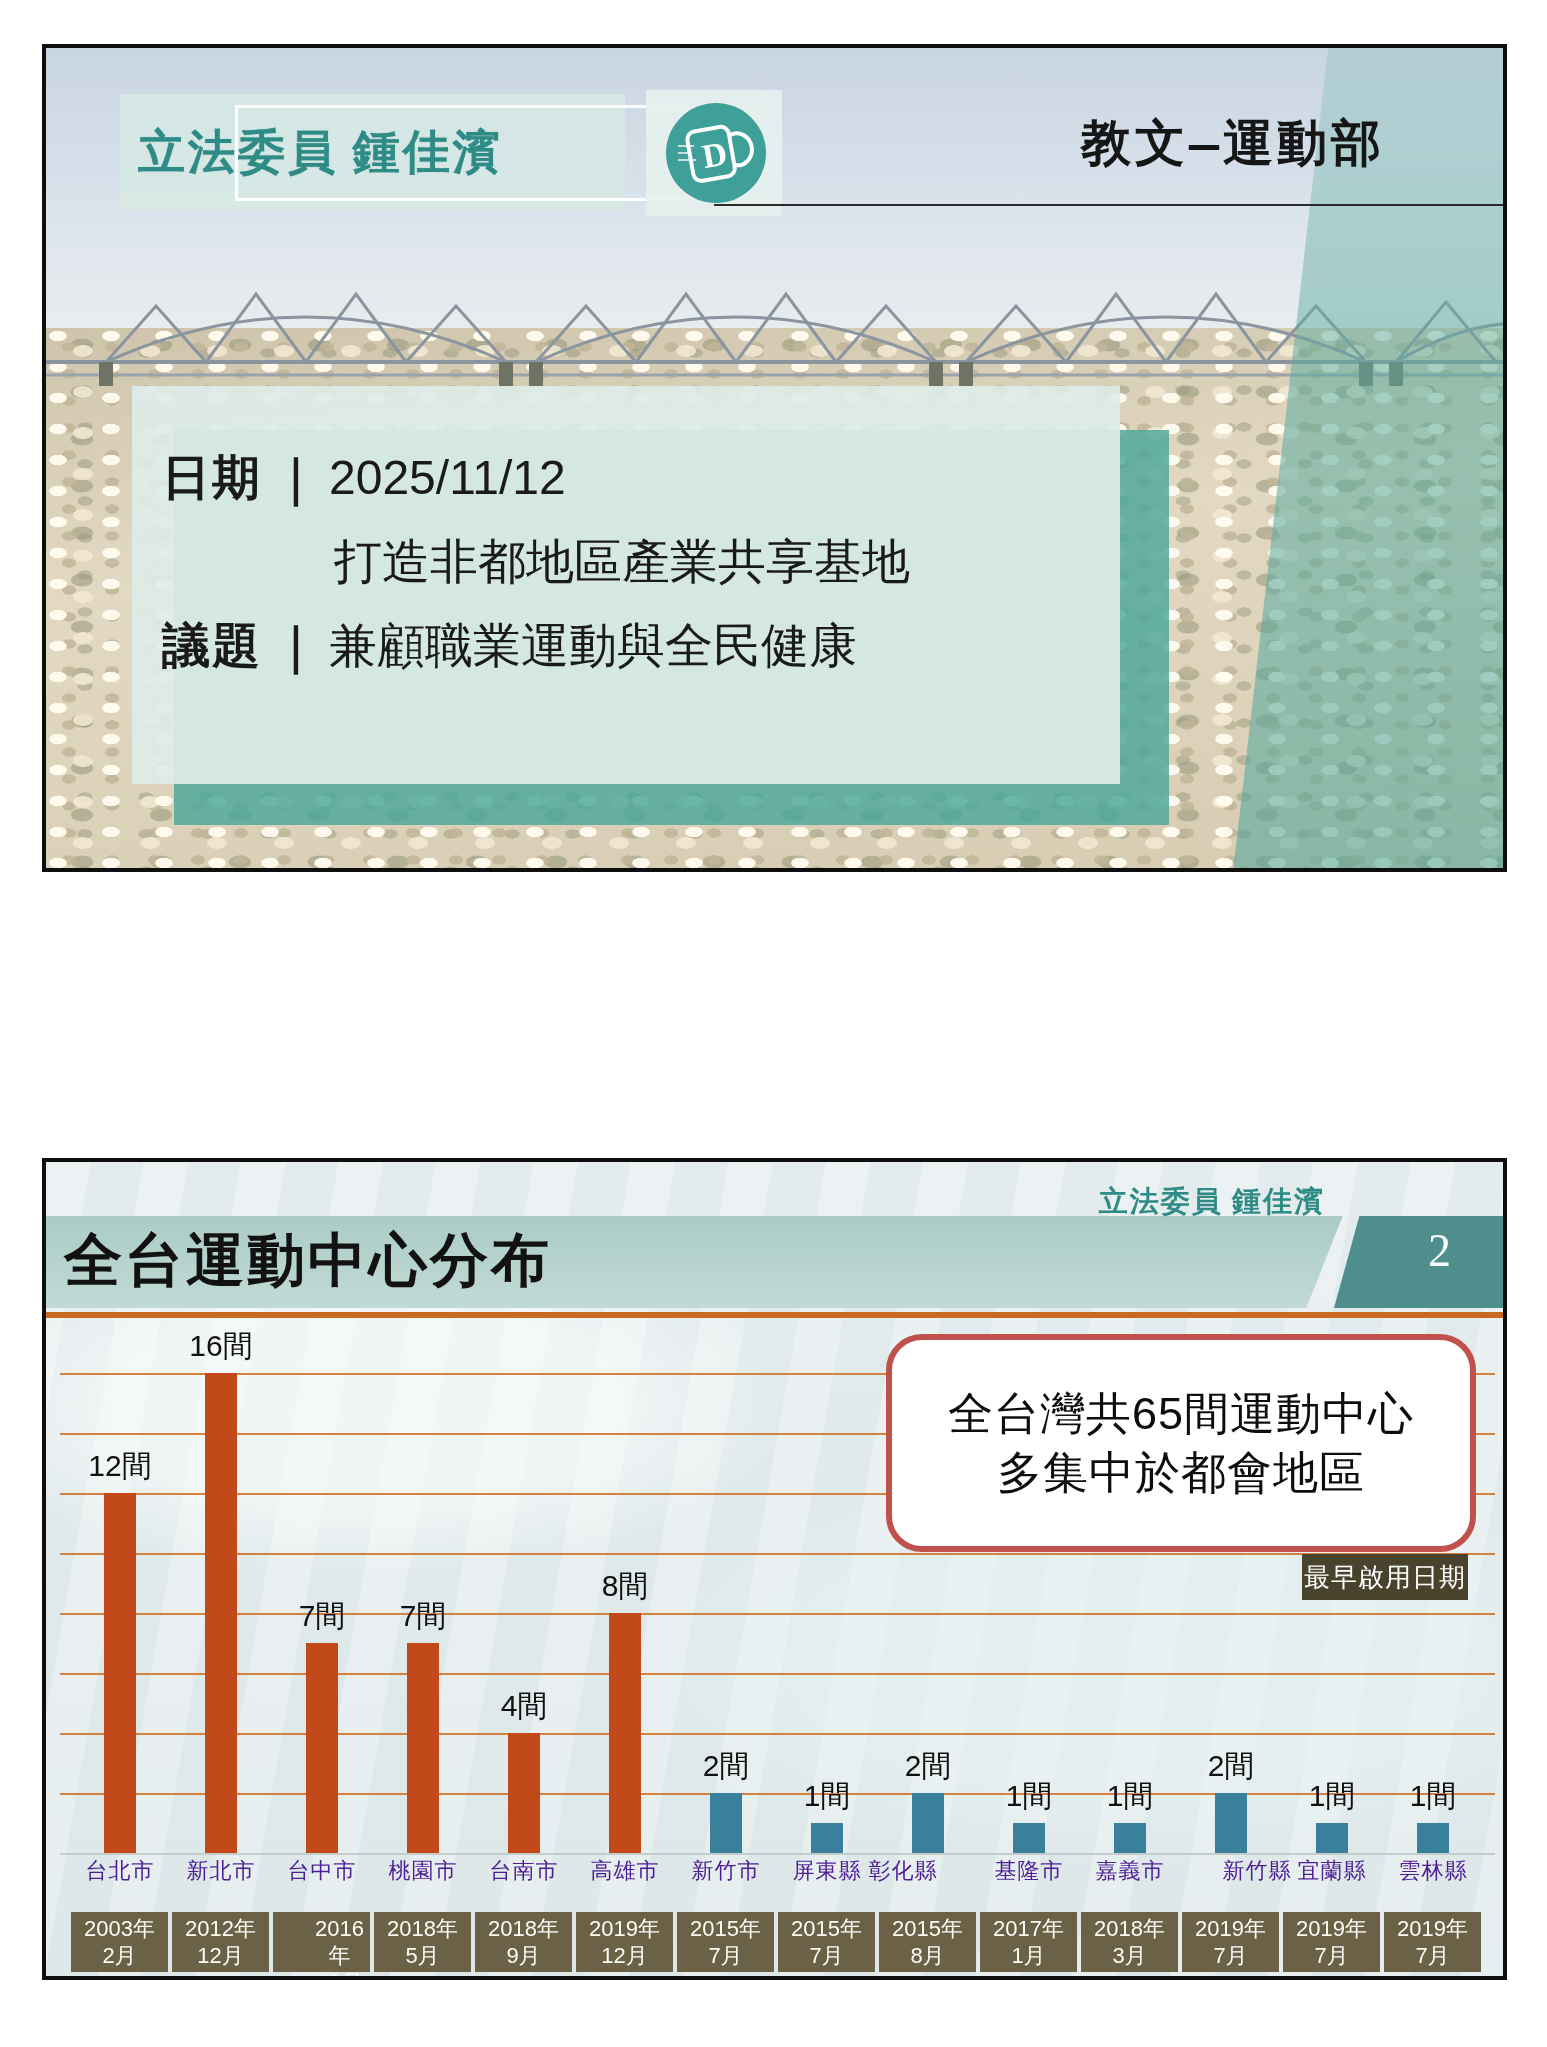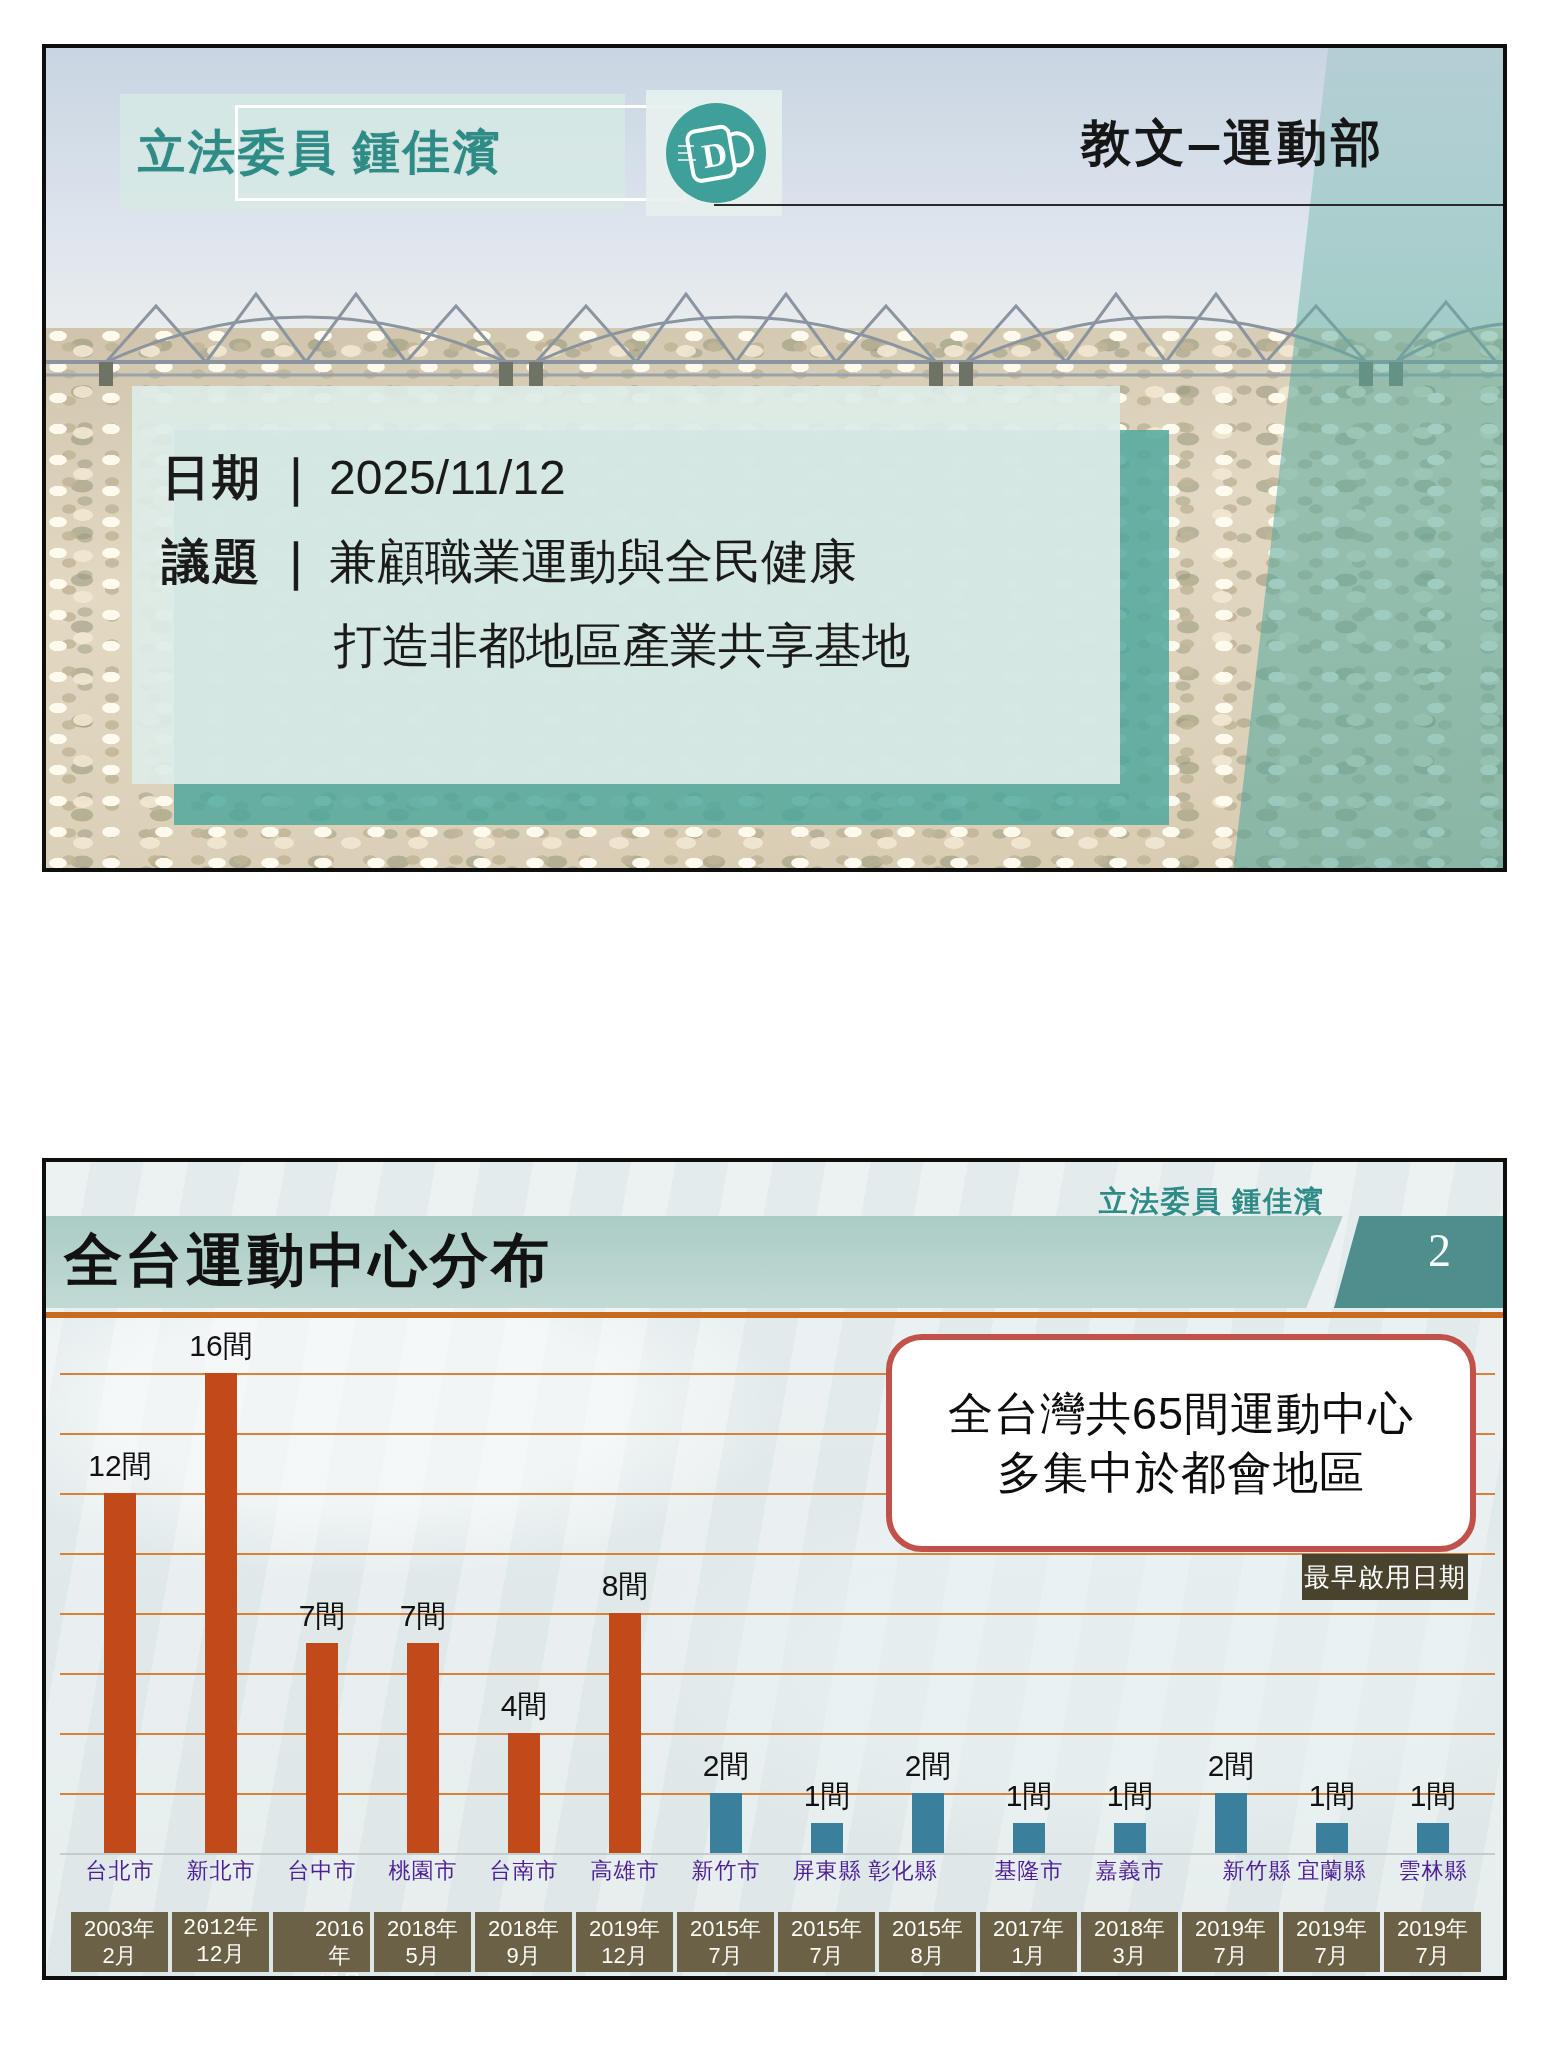--- a/index.html
+++ b/index.html
@@ -145,25 +145,25 @@
   </div>
 
   <div class="s1-committee">教文—運動部</div>
   <div class="s1-rule"></div>
 
   <div class="s1-teal-back"></div>
   <div class="s1-light-box">
     <div class="info-line">
       <span class="lbl">日期</span><span class="sep">｜</span><span>2025/11/12</span>
     </div>
+    <div class="info-line indent2">
+      <span>打造非都地區產業共享基地</span>
+    </div>
     <div class="info-line">
       <span class="lbl">議題</span><span class="sep">｜</span><span>兼顧職業運動與全民健康</span>
-    </div>
-    <div class="info-line indent2">
-      <span>打造非都地區產業共享基地</span>
     </div>
   </div>
 </div>
 
 <div class="slide" id="slide2">
   <div class="s2-bg"></div>
   <div class="s2-corner">立法委員 鍾佳濱</div>
   <div class="s2-band"></div>
   <div class="s2-title">全台運動中心分布</div>
   <div class="s2-pagebox">
@@ -252,21 +252,21 @@
       <div class="city-label" style="left: 1026px;">嘉義市</div>
       <div class="city-label" style="left: 1153px;">新竹縣</div>
       <div class="city-label" style="left: 1228px;">宜蘭縣</div>
       <div class="city-label" style="left: 1329px;">雲林縣</div>
     </div>
   <div class="date-row">
       <div class="date-box" style="left: 25px;">
         <div class="">2003年</div>
         <div class="">2月</div>
       </div>
-      <div class="date-box" style="left: 126px; font-family: Liberation Mono, monospace;">
+      <div class="date-box" style="left: 126px;">
         <div class="">2012年</div>
         <div class="">12月</div>
       </div>
       <div class="date-box" style="left: 227px; padding-left: 36px;">
         <div class="">2016年</div>
         <div class="">12月</div>
       </div>
       <div class="date-box" style="left: 328px;">
         <div class="">2018年</div>
         <div class="">5月</div>

